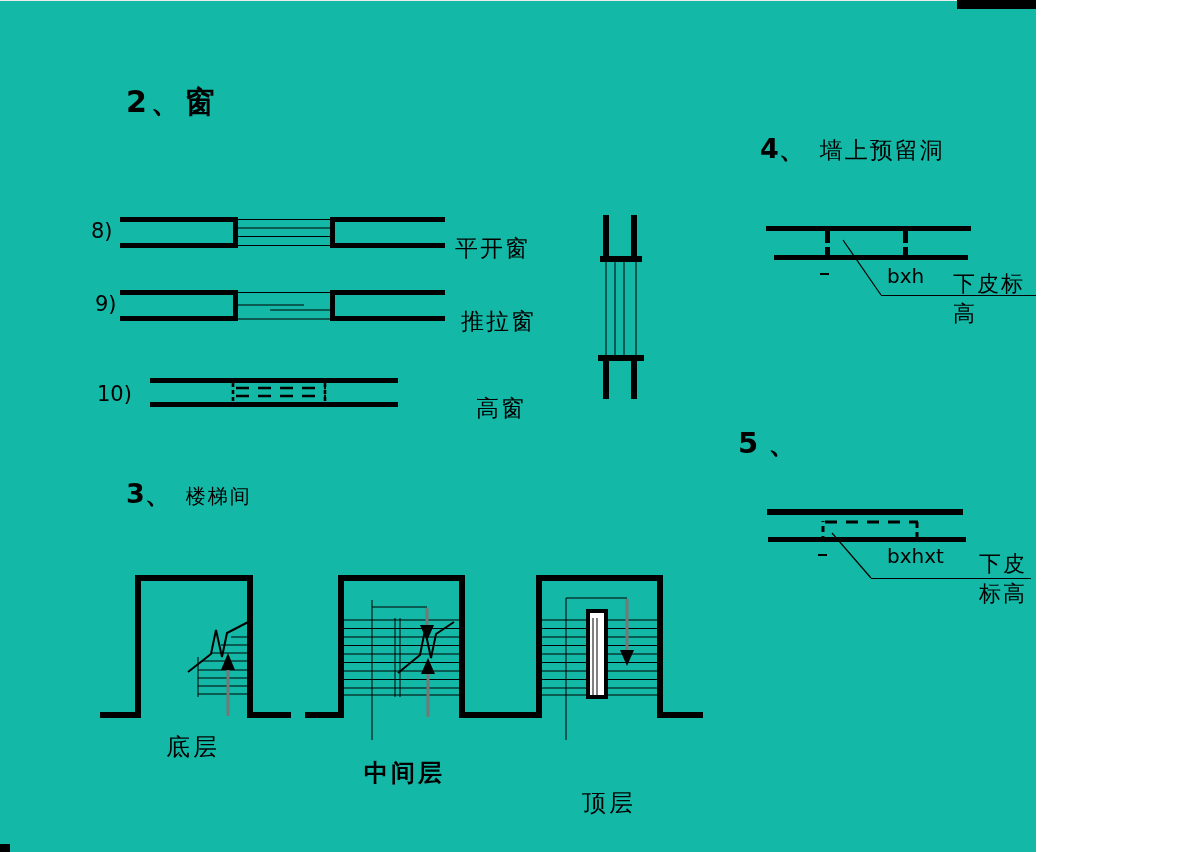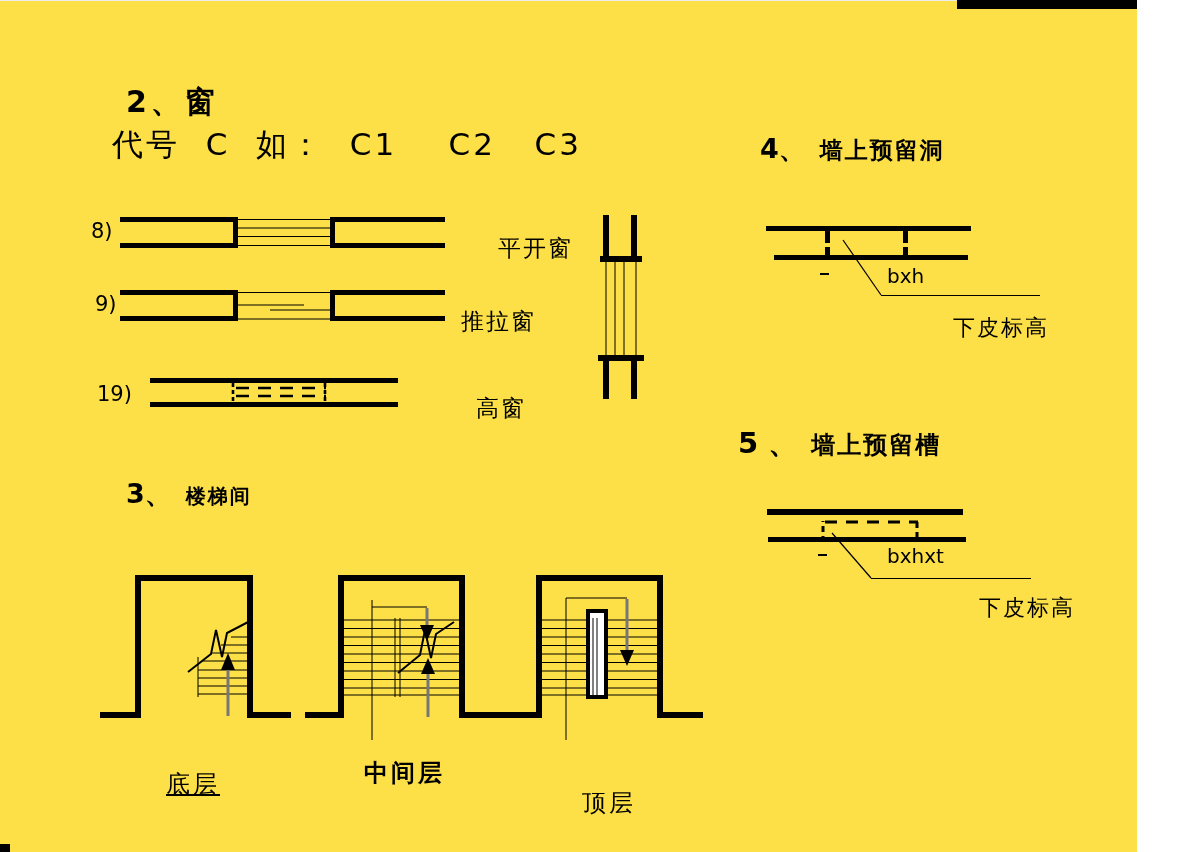--- a/index.html
+++ b/index.html
@@ -1,70 +1,69 @@
 <!DOCTYPE html>
 <html><head>
 <meta charset="utf-8">
 <style>
   html,body{margin:0;padding:0;background:#fff;}
   .canvas{
-    position:relative;width:1137px;height:852px;background:#fde047;overflow:hidden;
+    position:relative;width:1036px;height:852px;background:#14b8a6;overflow:hidden;
     font-family:"DejaVu Sans",sans-serif;color:#000;
   }
   .abs{position:absolute;}
   .topline{position:absolute;left:0;top:0;width:1197px;height:1px;background:#ededed;}
   .corner-tr{position:absolute;left:957px;top:0;width:240px;height:9px;background:#000;}
   .corner-bl{position:absolute;left:0;top:844px;width:10px;height:8px;background:#000;}
   .title1{left:126px;top:82px;font-size:30px;font-weight:bold;letter-spacing:4px;}
   .codeline{left:112px;top:124px;font-size:31px;font-weight:500;letter-spacing:3px;white-space:pre;}
   .itemnum{font-size:21px;}
   .n8{left:91px;top:219px;}
   .n9{left:95px;top:292px;}
   .n10{left:97px;top:382px;}
   .cjk-serif{font-family:"DejaVu Serif",serif;}
   .wlabel{font-size:23px;letter-spacing:2px;}
-  .lb-pk{left:498px;top:233px;}
+  .lb-pk{left:455px;top:233px;}
   .lb-tl{left:461px;top:306px;}
   .lb-gc{left:476px;top:393px;}
   .sechead{display:flex;align-items:baseline;gap:14px;}
   .sec-num{font-size:27px;font-weight:bold;}
-  .sec-ttl{font-size:23px;font-weight:bold;letter-spacing:2px;font-family:"DejaVu Serif",serif;}
+  .sec-ttl{font-size:23px;font-weight:normal;letter-spacing:2px;font-family:"DejaVu Serif",serif;}
   .sec4{left:760px;top:131px;}
   .sec5{left:738px;top:424px;}
   .sec5 .sec-num{font-size:29px;}
   .sec5 .sec-ttl{font-size:24px;}
   .sec3{left:126px;top:476px;}
   .sec3 .sec-ttl{font-size:20px;}
   .dimlb{font-size:20px;}
   .bxh{left:887px;top:264px;}
   .bxhxt{left:887px;top:544px;text-align:center;}
-  .elev{font-size:22px;letter-spacing:2px;margin-top:44px;}
+  .elev{font-size:22px;letter-spacing:2px;}
   .elev4{left:953px;top:269px;}
   .elev5{left:979px;top:549px;}
   .floorlb{font-size:24px;letter-spacing:3px;}
-  .fl1{left:166px;top:768px;text-decoration:underline;}
+  .fl1{left:166px;top:731px;}
   .fl2{left:364px;top:757px;font-weight:bold;}
   .fl3{left:582px;top:787px;}
   svg{position:absolute;display:block;}
 </style>
 </head>
 <body>
 
 <div class="canvas">
 
   <div class="topline"></div>
   <div class="corner-tr"></div>
   <div class="corner-bl"></div>
 
   <div class="abs title1">2、窗</div>
-  <div class="abs codeline">代号  C  如：  C1    C2   C3</div>
 
   <div class="abs itemnum n8">8)</div>
   <div class="abs itemnum n9">9)</div>
-  <div class="abs itemnum n10">19)</div>
+  <div class="abs itemnum n10">10)</div>
 
   <svg style="left:120px;top:215px" width="325" height="40" viewBox="0 0 325 40">
     <rect x="0" y="2" width="118" height="5"></rect>
       <rect x="0" y="28" width="118" height="5"></rect>
     <rect x="113" y="2" width="5" height="31"></rect>
     <rect x="210" y="2" width="115" height="5"></rect>
       <rect x="210" y="28" width="115" height="5"></rect>
     <rect x="210" y="2" width="5" height="31"></rect>
     <g stroke="#000" stroke-width="1.2">
       <line x1="118" y1="4.5" x2="210" y2="4.5"></line>
@@ -135,21 +134,20 @@
     <g stroke="#000" stroke-width="1.2" fill="none">
       <line x1="78" y1="16" x2="116" y2="71"></line>
       <line x1="116" y1="71.5" x2="275" y2="71.5"></line>
     </g>
   </svg>
   <div class="abs dimlb bxh">bxh</div>
   <div class="abs elev cjk-serif elev4">下皮标高</div>
 
   <div class="abs sechead sec5">
     <span class="sec-num">5 、</span>
-    <span class="sec-ttl">墙上预留槽</span>
   </div>
 
   <svg style="left:765px;top:507px" width="290" height="78" viewBox="0 0 290 78">
     <rect x="2" y="2" width="196" height="6"></rect>
     <rect x="3" y="30" width="198" height="5"></rect>
     <g stroke="#000" stroke-width="3" fill="none">
       <line x1="58" y1="35" x2="58" y2="14" stroke-dasharray="6 4"></line>
       <line x1="60" y1="15" x2="153" y2="15" stroke-dasharray="12 9"></line>
       <line x1="152" y1="15" x2="152" y2="35" stroke-dasharray="6 4"></line>
     </g>

